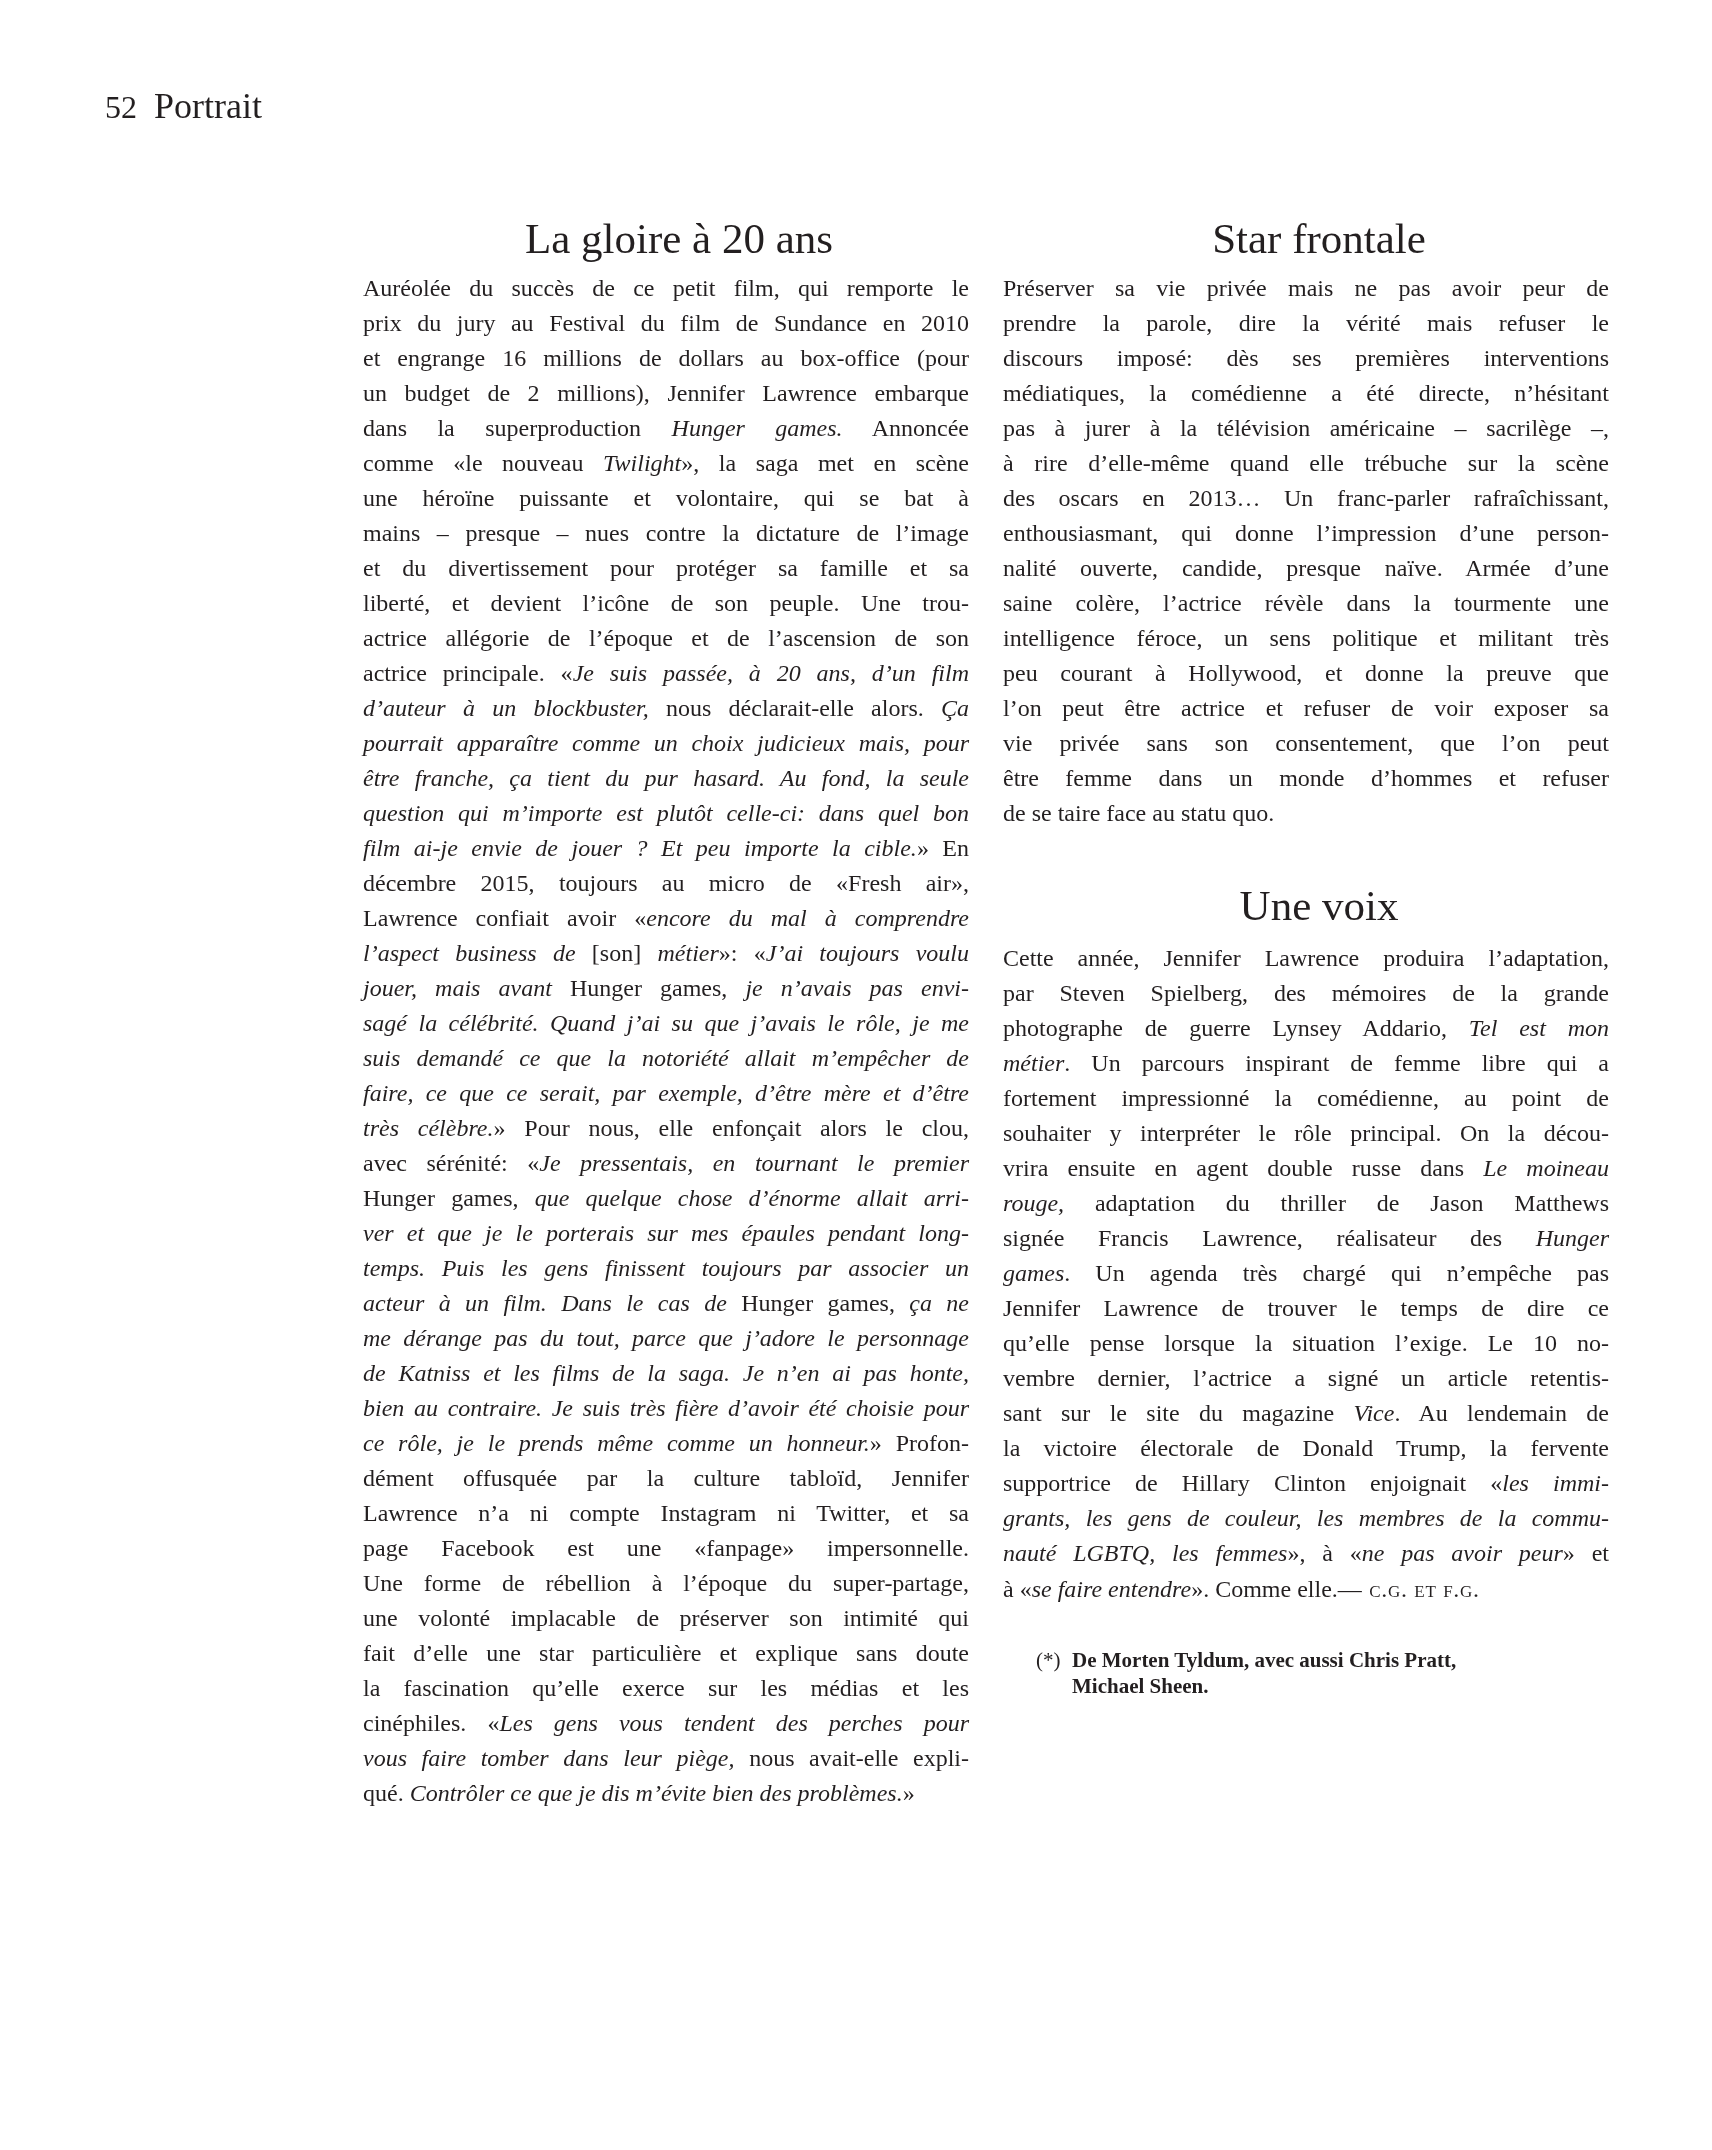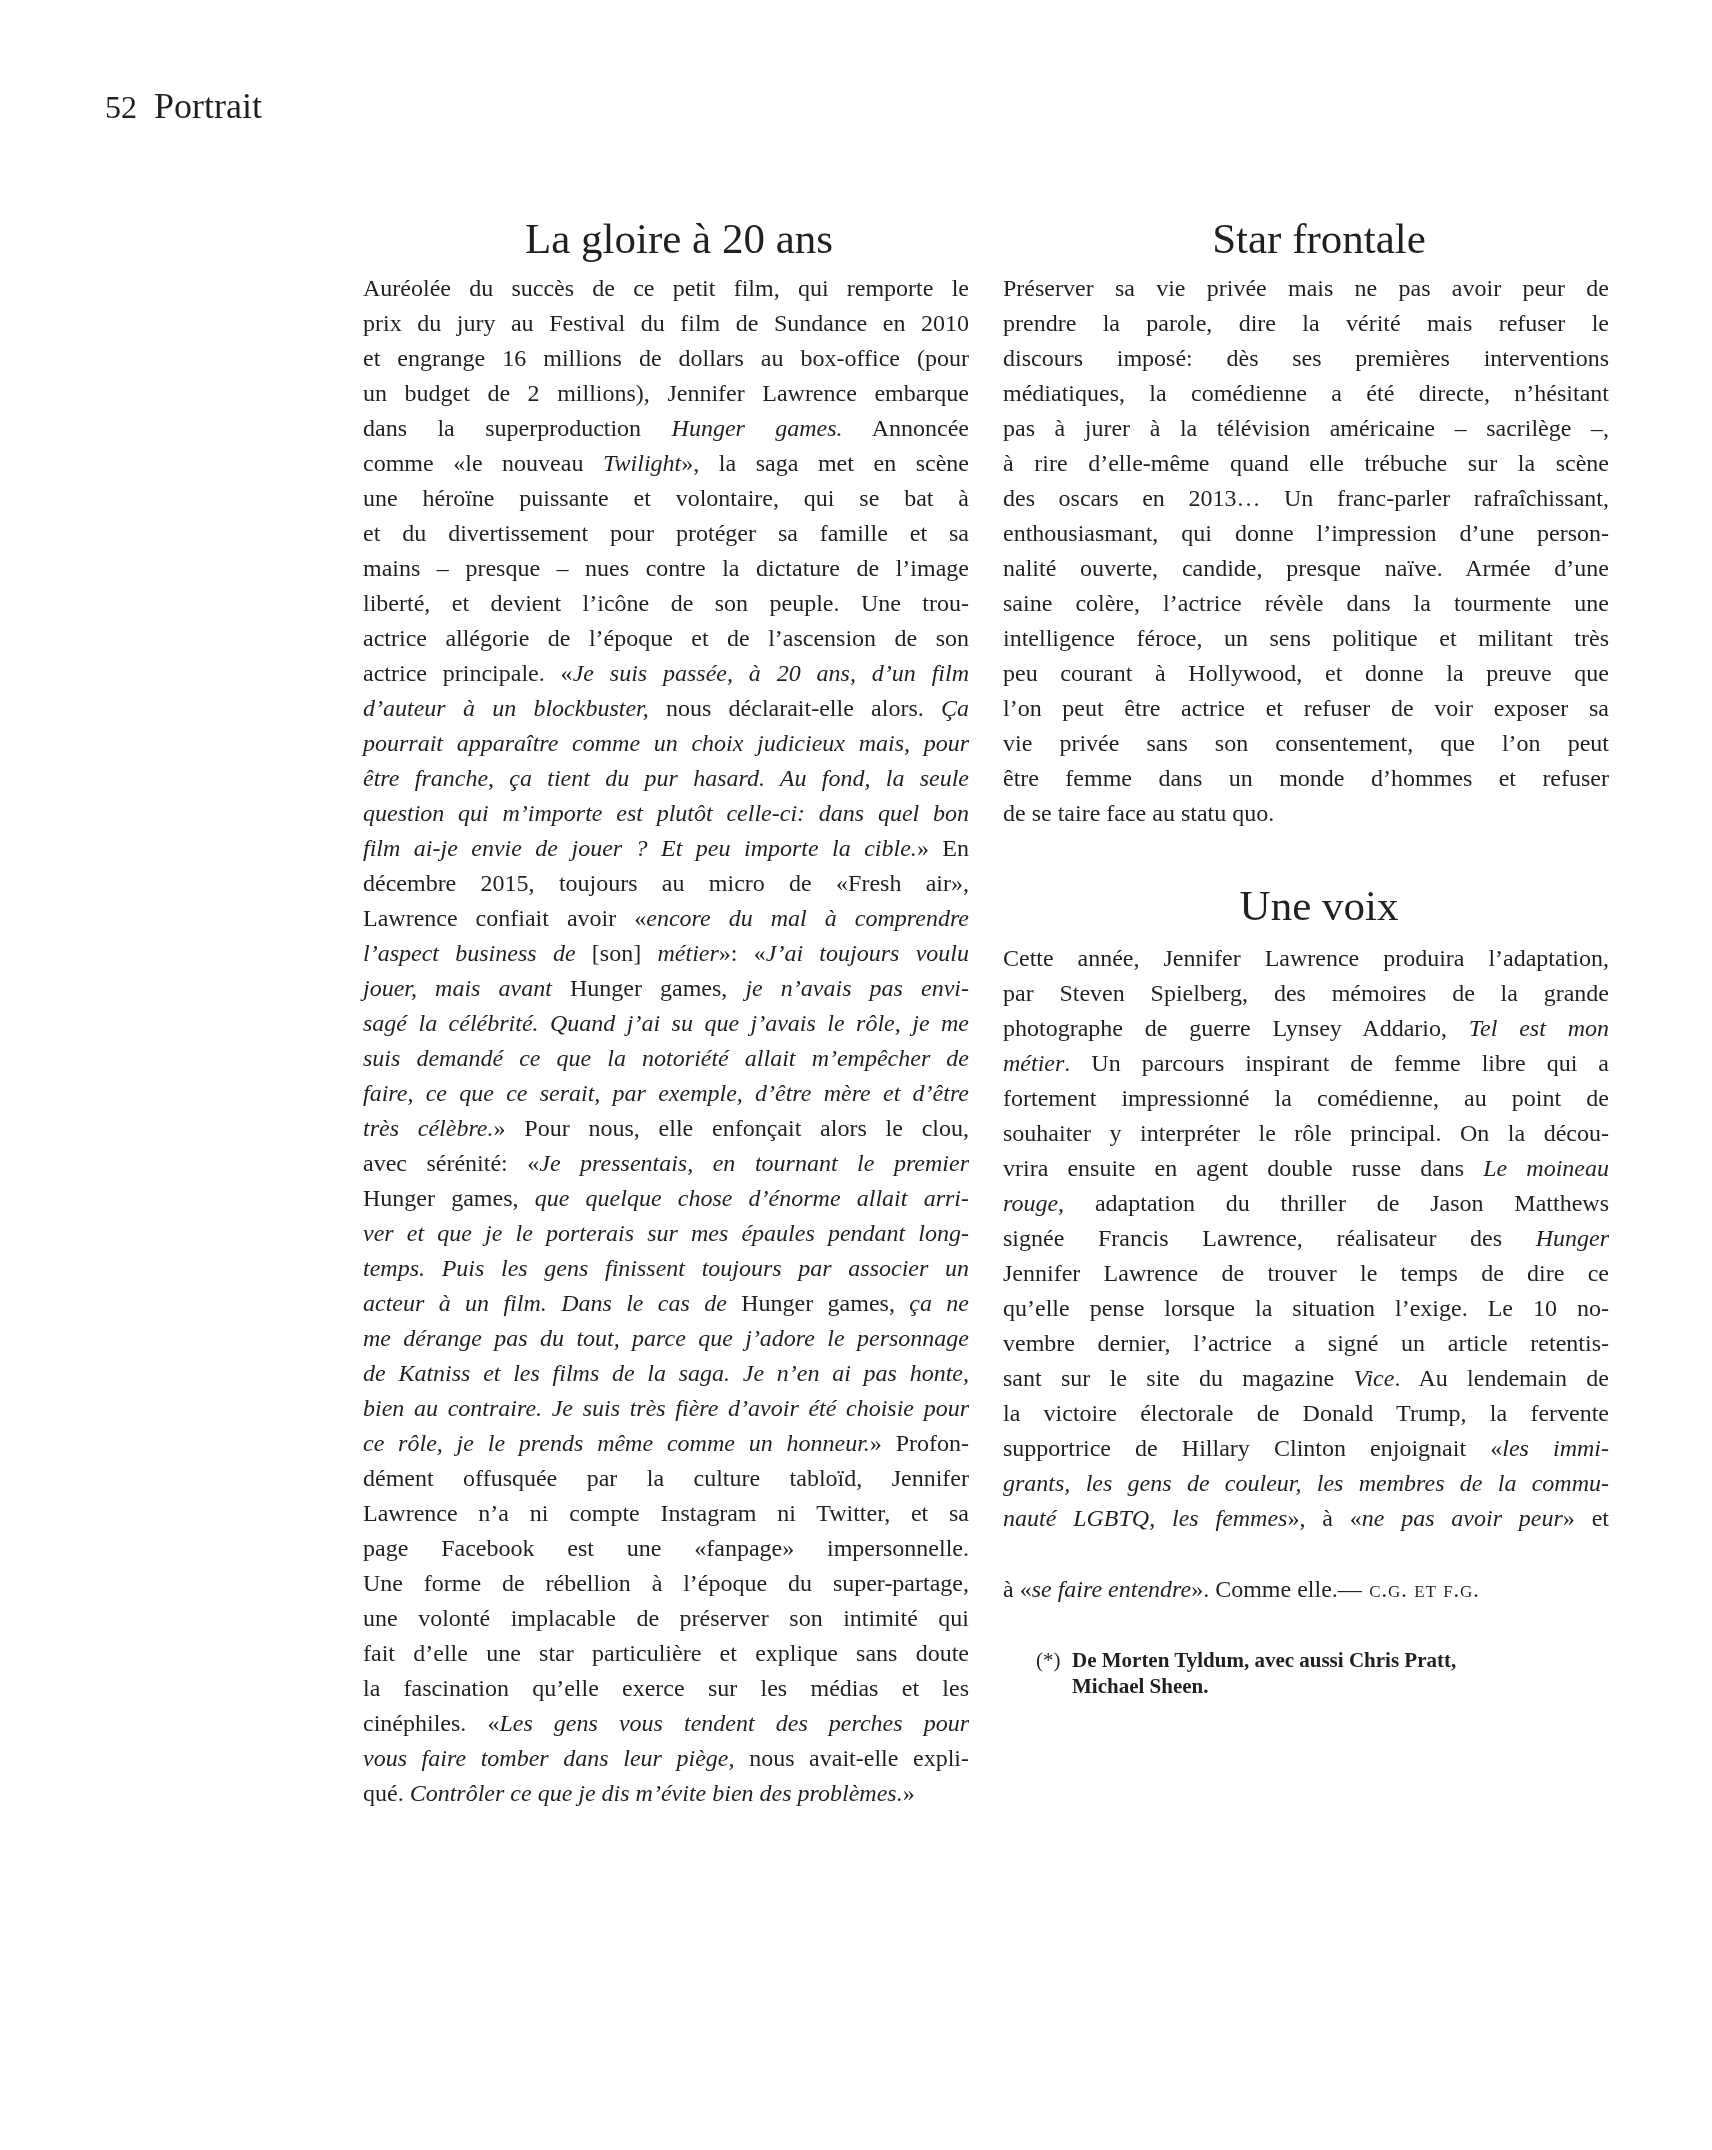--- a/index.html
+++ b/index.html
@@ -49,22 +49,22 @@
 <article class="column col-left">
   <h2 class="heading" style="top:204px">La gloire à 20 ans</h2>
   <div class="body-block" style="top:271px">
       <div class="line"><span>Auréolée du succès de ce petit film, qui remporte le</span></div>
       <div class="line"><span>prix du jury au Festival du film de Sundance en 2010</span></div>
       <div class="line"><span>et engrange 16 millions de dollars au box-office (pour</span></div>
       <div class="line"><span>un budget de 2 millions), Jennifer Lawrence embarque</span></div>
       <div class="line"><span>dans la superproduction </span><span class="it">Hunger games.</span><span> Annoncée</span></div>
       <div class="line"><span>comme «le nouveau </span><span class="it">Twilight</span><span>», la saga met en scène</span></div>
       <div class="line"><span>une héroïne puissante et volontaire, qui se bat à</span></div>
+      <div class="line"><span>mains – presque – nues contre la dictature de l’image</span></div>
       <div class="line"><span>et du divertissement pour protéger sa famille et sa</span></div>
-      <div class="line"><span>mains – presque – nues contre la dictature de l’image</span></div>
       <div class="line"><span>liberté, et devient l’icône de son peuple. Une trou-</span></div>
       <div class="line"><span>actrice allégorie de l’époque et de l’ascension de son</span></div>
       <div class="line"><span>actrice principale. «</span><span class="it">Je suis passée, à 20 ans, d’un film</span></div>
       <div class="line"><span class="it">d’auteur à un blockbuster,</span><span> nous déclarait-elle alors. </span><span class="it">Ça</span></div>
       <div class="line"><span class="it">pourrait apparaître comme un choix judicieux mais, pour</span></div>
       <div class="line"><span class="it">être franche, ça tient du pur hasard. Au fond, la seule</span></div>
       <div class="line"><span class="it">question qui m’importe est plutôt celle-ci: dans quel bon</span></div>
       <div class="line"><span class="it">film ai-je envie de jouer ? Et peu importe la cible.</span><span>» En</span></div>
       <div class="line"><span>décembre 2015, toujours au micro de «Fresh air»,</span></div>
       <div class="line"><span>Lawrence confiait avoir «</span><span class="it">encore du mal à comprendre</span></div>
@@ -121,20 +121,21 @@
   <div class="body-block" style="top:941px">
   <div class="line"><span>Cette année, Jennifer Lawrence produira l’adaptation,</span></div>
       <div class="line"><span>par Steven Spielberg, des mémoires de la grande</span></div>
       <div class="line"><span>photographe de guerre Lynsey Addario, </span><span class="it">Tel est mon</span></div>
       <div class="line"><span class="it">métier</span><span>. Un parcours inspirant de femme libre qui a</span></div>
       <div class="line"><span>fortement impressionné la comédienne, au point de</span></div>
       <div class="line"><span>souhaiter y interpréter le rôle principal. On la décou-</span></div>
       <div class="line"><span>vrira ensuite en agent double russe dans </span><span class="it">Le moineau</span></div>
       <div class="line"><span class="it">rouge,</span><span> adaptation du thriller de Jason Matthews</span></div>
       <div class="line"><span>signée Francis Lawrence, réalisateur des </span><span class="it">Hunger</span></div>
+      <div class="line"><span class="it">games</span><span>. Un agenda très chargé qui n’empêche pas</span></div>
       <div class="line"><span>Jennifer Lawrence de trouver le temps de dire ce</span></div>
       <div class="line"><span>qu’elle pense lorsque la situation l’exige. Le 10 no-</span></div>
       <div class="line"><span>vembre dernier, l’actrice a signé un article retentis-</span></div>
       <div class="line"><span>sant sur le site du magazine </span><span class="it">Vice</span><span>. Au lendemain de</span></div>
       <div class="line"><span>la victoire électorale de Donald Trump, la fervente</span></div>
       <div class="line"><span>supportrice de Hillary Clinton enjoignait «</span><span class="it">les immi-</span></div>
       <div class="line"><span class="it">grants, les gens de couleur, les membres de la commu-</span></div>
       <div class="line"><span class="it">nauté LGBTQ, les femmes</span><span>», à «</span><span class="it">ne pas avoir peur</span><span>» et</span></div>
     </div>
   <div class="body-block" style="top:1572px">

